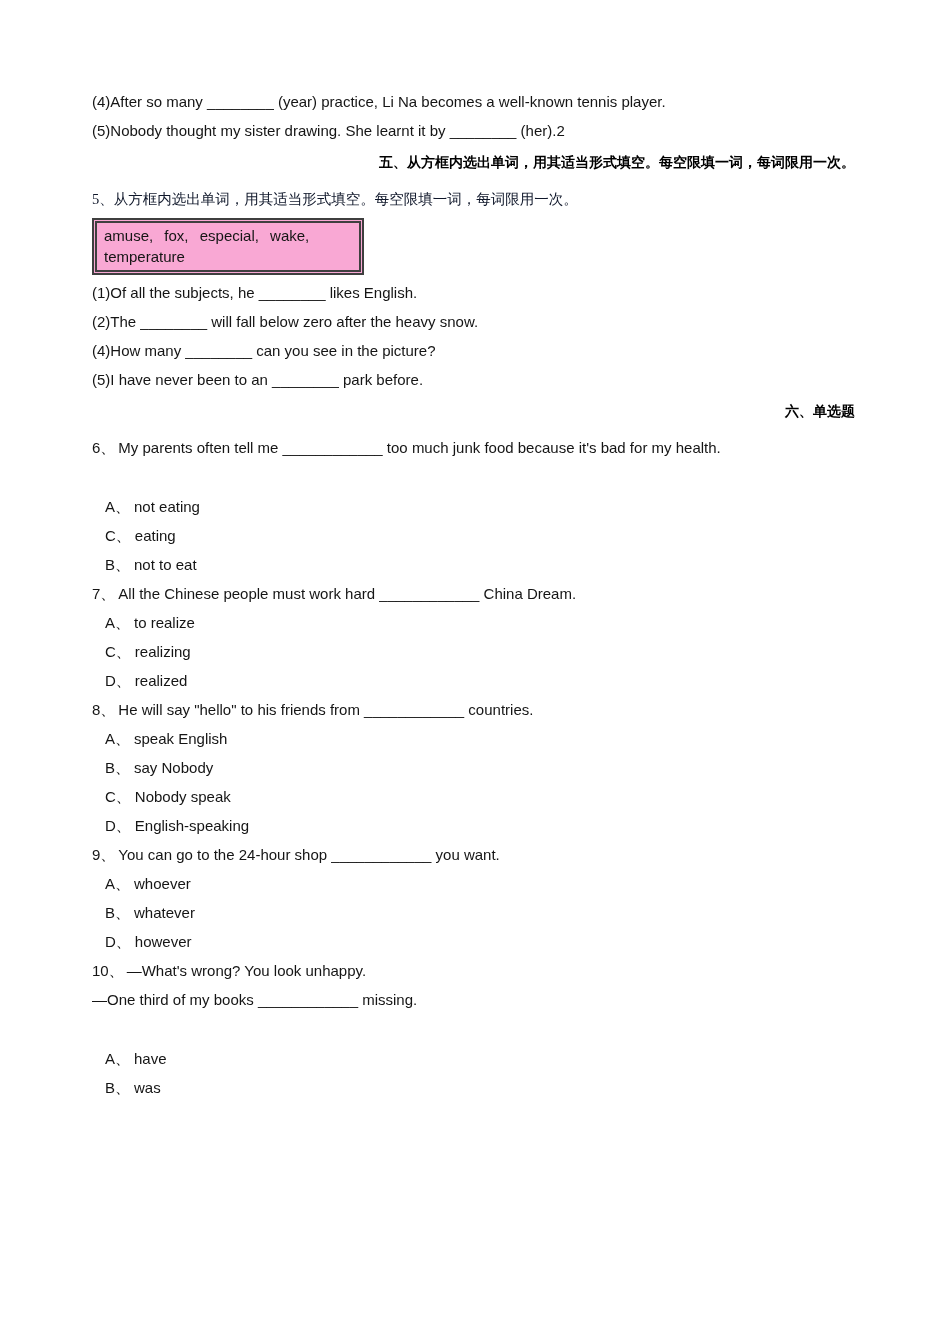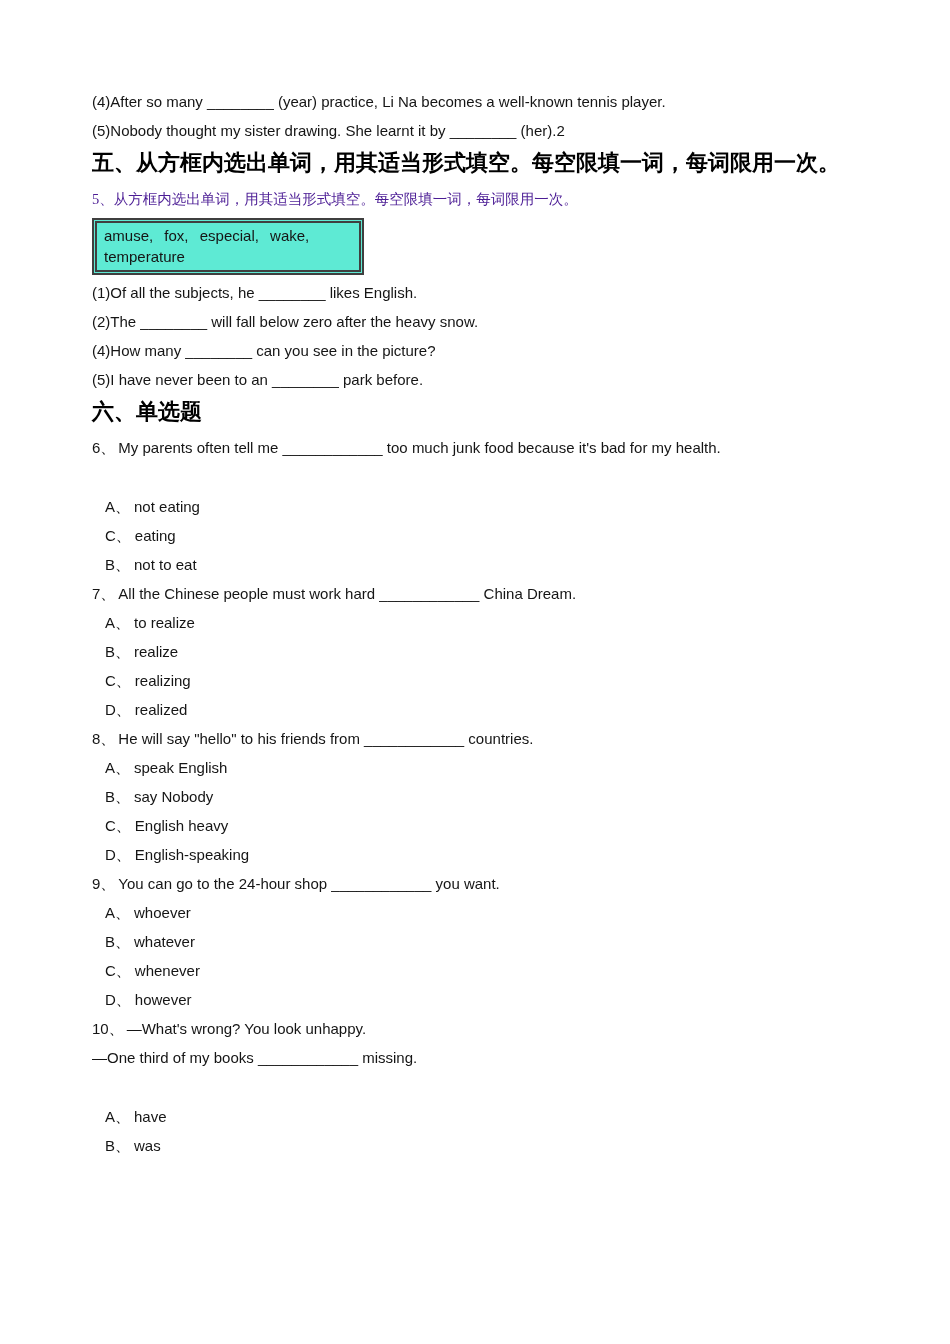--- a/index.html
+++ b/index.html
@@ -20,39 +20,40 @@
       font-family: "Liberation Sans", "DejaVu Sans", sans-serif;
       font-size: 15px;
       color: #151515;
     }
     .line {
       margin: 0 0 9px 0;
       line-height: 20px;
       white-space: nowrap;
     }
     .cn-heading {
-      font-size: 22px;
+      font-size: 14px;
       line-height: 25px;
       margin: 2px 0 14px 0;
       font-weight: 700;
       color: #000000;
       white-space: nowrap;
+      text-align: right;
     }
     .instruction {
       font-family: "Liberation Serif", "DejaVu Serif", serif;
       font-size: 14.5px;
-      color: #4c1d95;
+      color: #0f172a;
     }
     .word-box {
       box-sizing: border-box;
       width: 272px;
       border: 5px double #3f3f3f;
       padding: 2px 7px 3px 7px;
       margin: 1px 0 8px 0;
-      background: #5eead4;
+      background: #f9a8d4;
     }
     .box-line {
       margin: 0;
       line-height: 21px;
       word-spacing: 7px;
       white-space: nowrap;
     }
     .option {
       padding-left: 13px;
     }
@@ -104,56 +105,50 @@
     <span class="opt-label">B、</span><span>not to eat</span>
   </p>
 
   <p class="line question">
     <span class="q-num">7、</span><span>All the Chinese people must work hard ____________ China Dream.</span>
   </p>
   <p class="line option">
     <span class="opt-label">A、</span><span>to realize</span>
   </p>
   <p class="line option">
-    <span class="opt-label">B、</span><span>realize</span>
-  </p>
-  <p class="line option">
     <span class="opt-label">C、</span><span>realizing</span>
   </p>
   <p class="line option">
     <span class="opt-label">D、</span><span>realized</span>
   </p>
 
   <p class="line question">
     <span class="q-num">8、</span><span>He will say "hello" to his friends from ____________ countries.</span>
   </p>
   <p class="line option">
     <span class="opt-label">A、</span><span>speak English</span>
   </p>
   <p class="line option">
     <span class="opt-label">B、</span><span>say Nobody</span>
   </p>
   <p class="line option">
-    <span class="opt-label">C、</span><span>English heavy</span>
+    <span class="opt-label">C、</span><span>Nobody speak</span>
   </p>
   <p class="line option">
     <span class="opt-label">D、</span><span>English-speaking</span>
   </p>
 
   <p class="line question">
     <span class="q-num">9、</span><span>You can go to the 24-hour shop ____________ you want.</span>
   </p>
   <p class="line option">
     <span class="opt-label">A、</span><span>whoever</span>
   </p>
   <p class="line option">
     <span class="opt-label">B、</span><span>whatever</span>
-  </p>
-  <p class="line option">
-    <span class="opt-label">C、</span><span>whenever</span>
   </p>
   <p class="line option">
     <span class="opt-label">D、</span><span>however</span>
   </p>
 
   <p class="line question">
     <span class="q-num">10、</span><span>—What's wrong? You look unhappy.</span>
   </p>
   <p class="line">—One third of my books ____________ missing.</p>
   <div class="spacer"></div>

